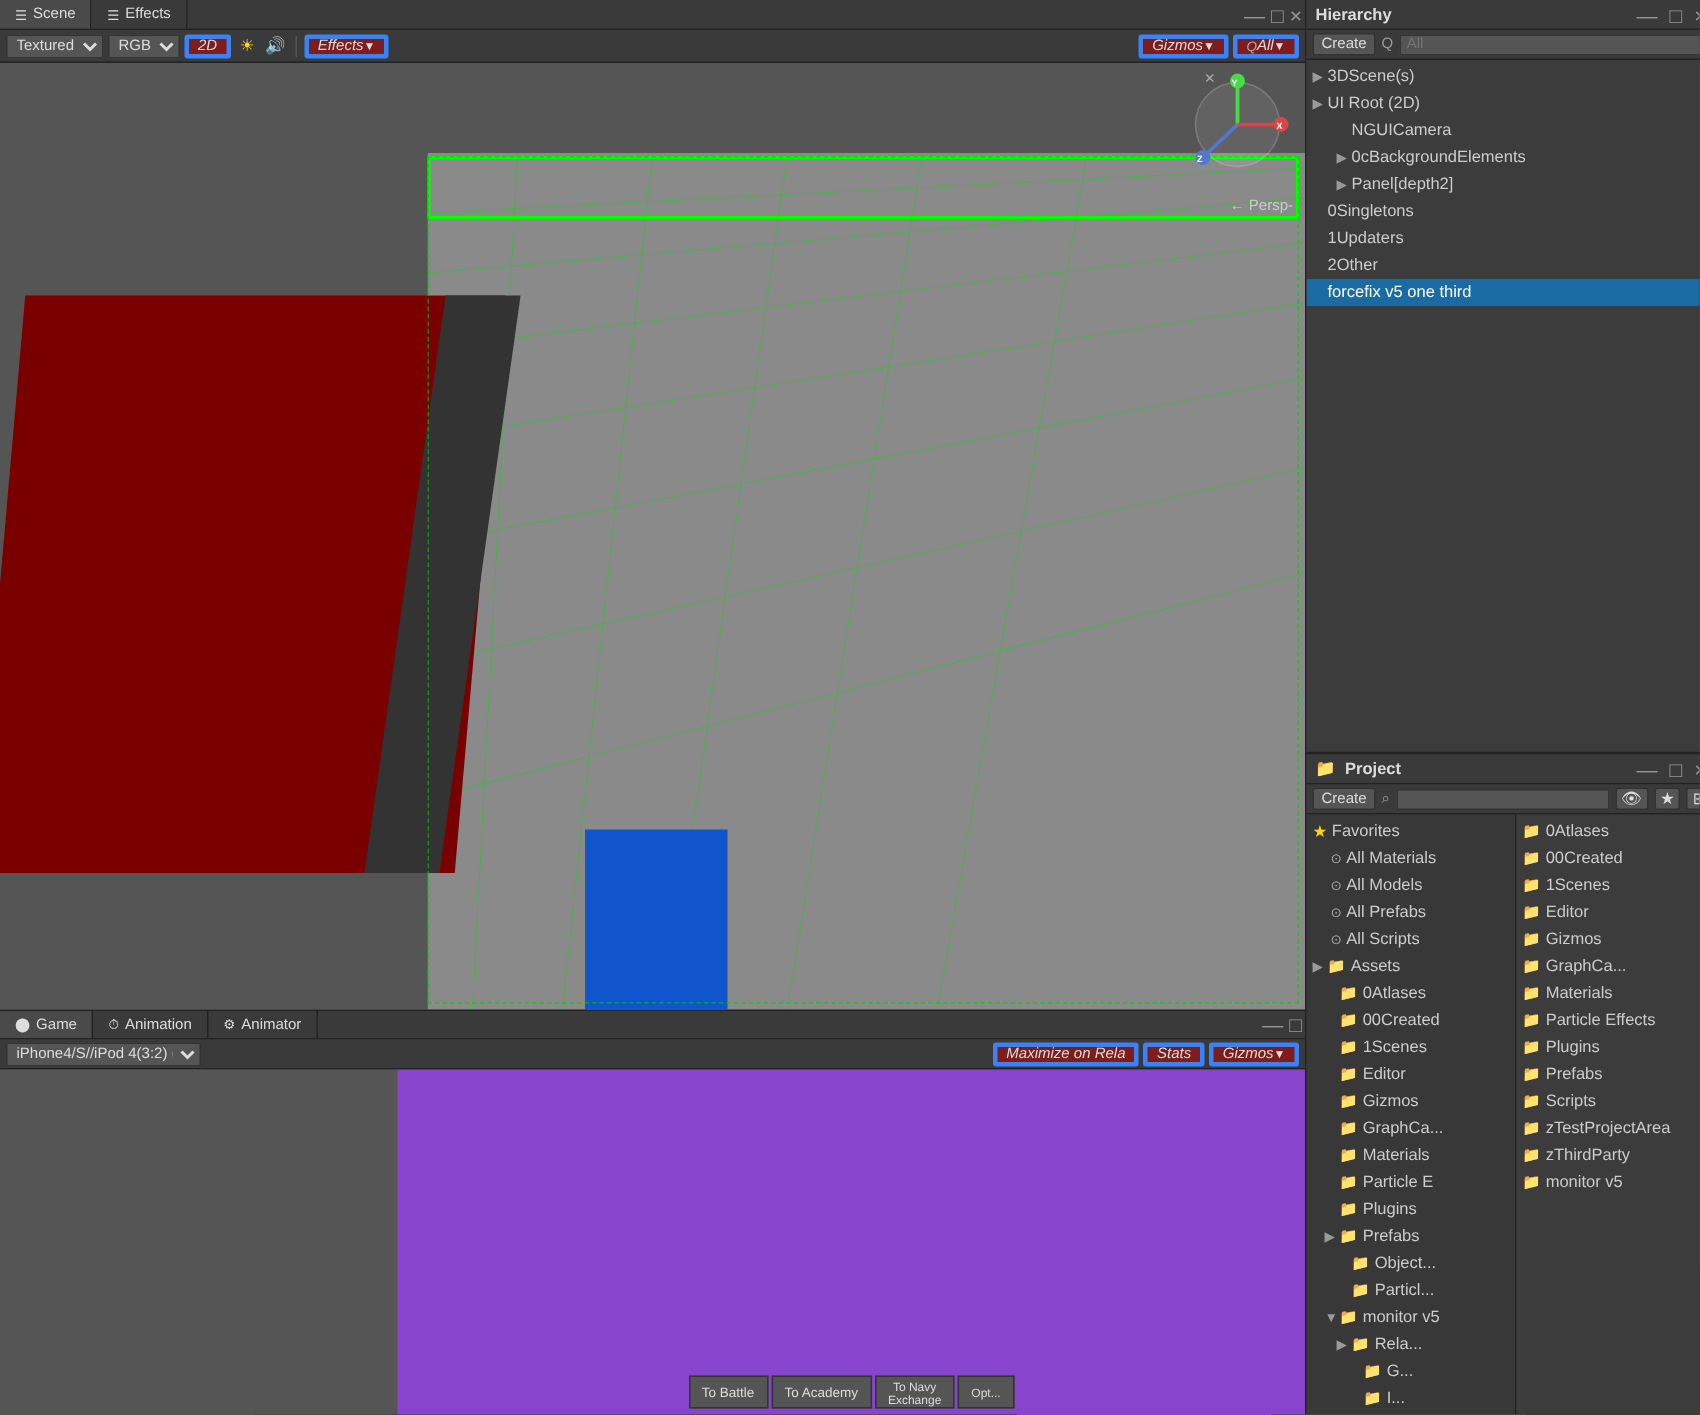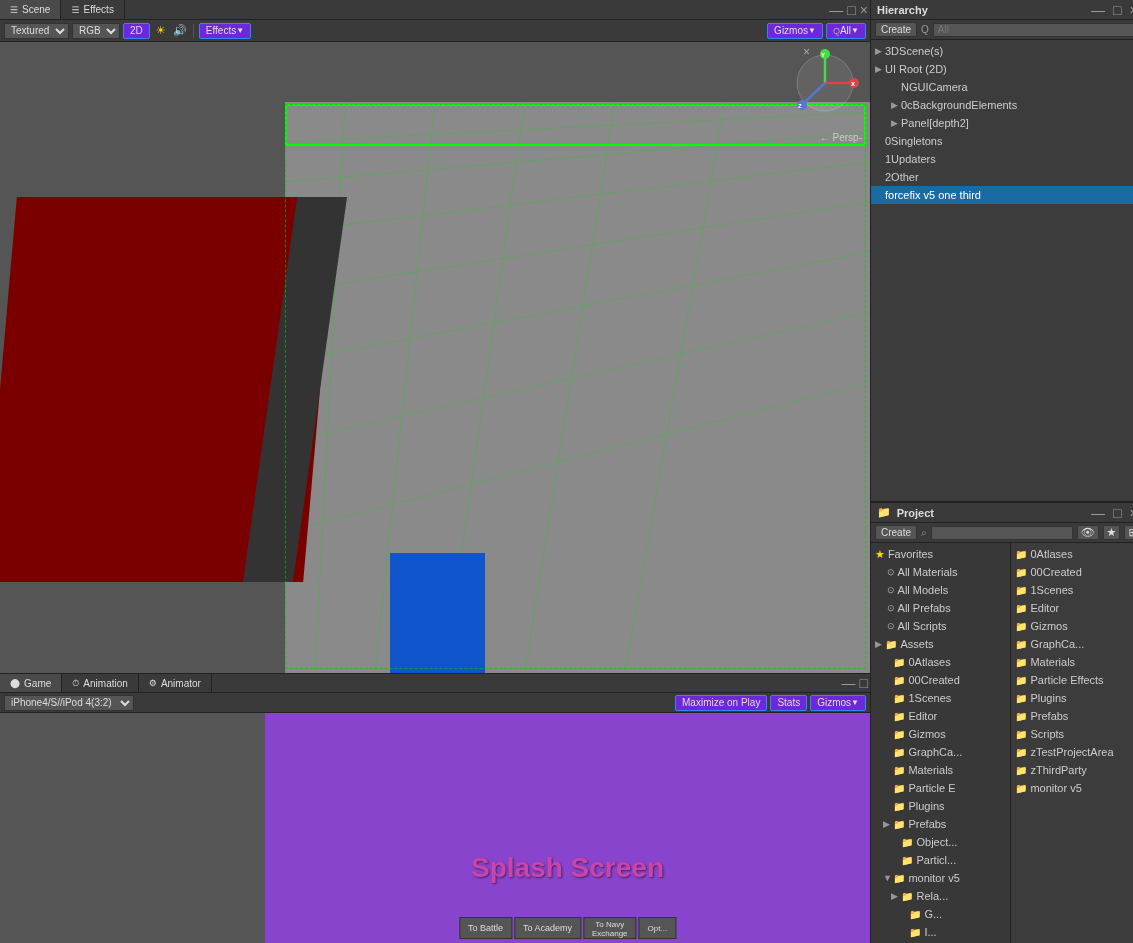--- a/index.html
+++ b/index.html
@@ -8,30 +8,31 @@
       font-family: Arial, sans-serif;
       font-size: 11px;
       color: #ddd;
       width: 1133px;
       height: 943px;
       overflow: hidden;
       display: flex;
       flex-direction: column;
     }
     .toolbar-btn {
-      background: #6d28d9;
-      border: 1px solid #3b82f6;
+      background: #7f1d1d;
+      border: 3px solid #3b82f6;
       color: #ddd;
       font-size: 10px;
       padding: 1px 6px;
       cursor: pointer;
       border-radius: 2px;
       height: 16px;
       display: flex;
       align-items: center;
+      font-style: italic;
     }
 
     
     .main-layout {
       display: flex;
       flex: 1;
       overflow: hidden;
     }
 
     
@@ -530,36 +531,35 @@
       <div style="flex:1"></div>
       <button class="minimize-btn">—</button>
       <button class="minimize-btn">□</button>
     </div>
 
     <div class="game-toolbar">
       <select class="scene-select" style="width:130px;">
         <option>iPhone4/S//iPod 4(3:2) (96%</option>
       </select>
       <div style="flex:1;"></div>
-      <button class="toolbar-btn">Maximize on Play</button>
+      <button class="toolbar-btn">Maximize on Rela</button>
       <button class="toolbar-btn">Stats</button>
       <button class="toolbar-btn">
         <span>Gizmos</span>
         <span style="font-size:8px;">▼</span>
       </button>
     </div>
 
     <div class="game-viewport">
       <div class="game-canvas">
 
 
         <div class="game-main-area">
 
 
-          <div class="splash-text" style="margin-top:80px;">Splash Screen</div>
 
           <div class="game-buttons">
             <button class="game-btn">To Battle</button>
             <button class="game-btn">To Academy</button>
             <button class="game-btn" style="font-size:8px;">To Navy<br>Exchange</button>
             <button class="game-btn" style="font-size:8px;">Opt...</button>
           </div>
         </div>
       </div>
     </div>

